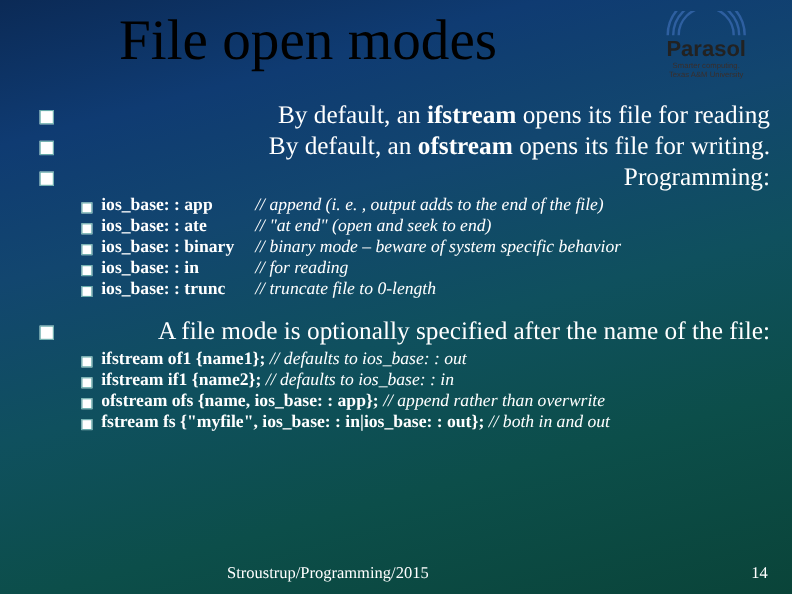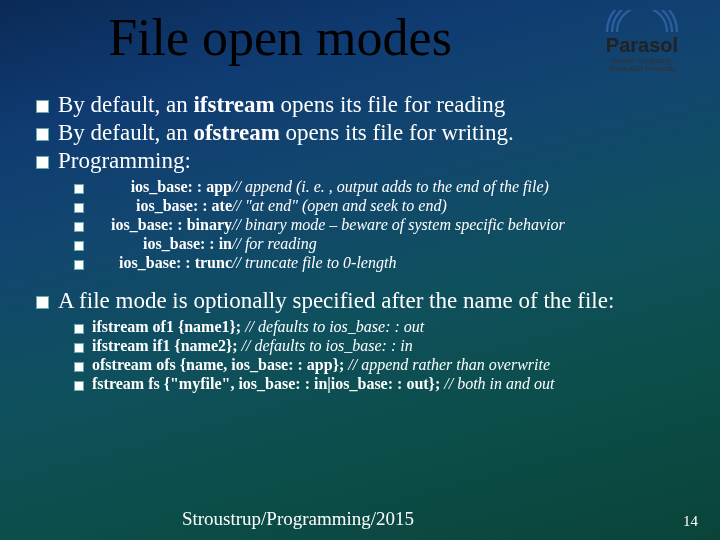--- a/index.html
+++ b/index.html
@@ -60,20 +60,21 @@
     top: 90px;
     left: 30px;
     right: 20px;
   }
   .l1 {
     font-size: 23px;
     color: #fff;
     margin: 2px 0 2px 0;
     padding-left: 28px;
     position: relative;
+    text-align: right;
   }
   .l1::before {
     content: "";
     position: absolute;
     left: 6px;
     top: 0.35em;
     width: 11px;
     height: 11px;
     background: #fff;
     border: 1px solid #6aa;
@@ -94,28 +95,28 @@
     position: absolute;
     left: 4px;
     top: 0.35em;
     width: 8px;
     height: 8px;
     background: #fff;
     border: 1px solid #6aa;
   }
   .bold { font-weight: 700; }
   .it { font-style: italic; }
-  .mode { display: inline-block; min-width: 140px; font-weight: 700; text-align: right; }
+  .mode { display: inline-block; min-width: 140px; font-weight: 700; }
   .footer-center {
     position: absolute;
     bottom: 10px;
     left: 0;
     width: 596px;
     text-align: center;
-    font-size: 19px;
+    font-size: 15px;
     color: #fff;
   }
   .footer-num {
     position: absolute;
     bottom: 10px;
     right: 22px;
     font-size: 15px;
     color: #fff;
   }
   .spacer { height: 10px; }

